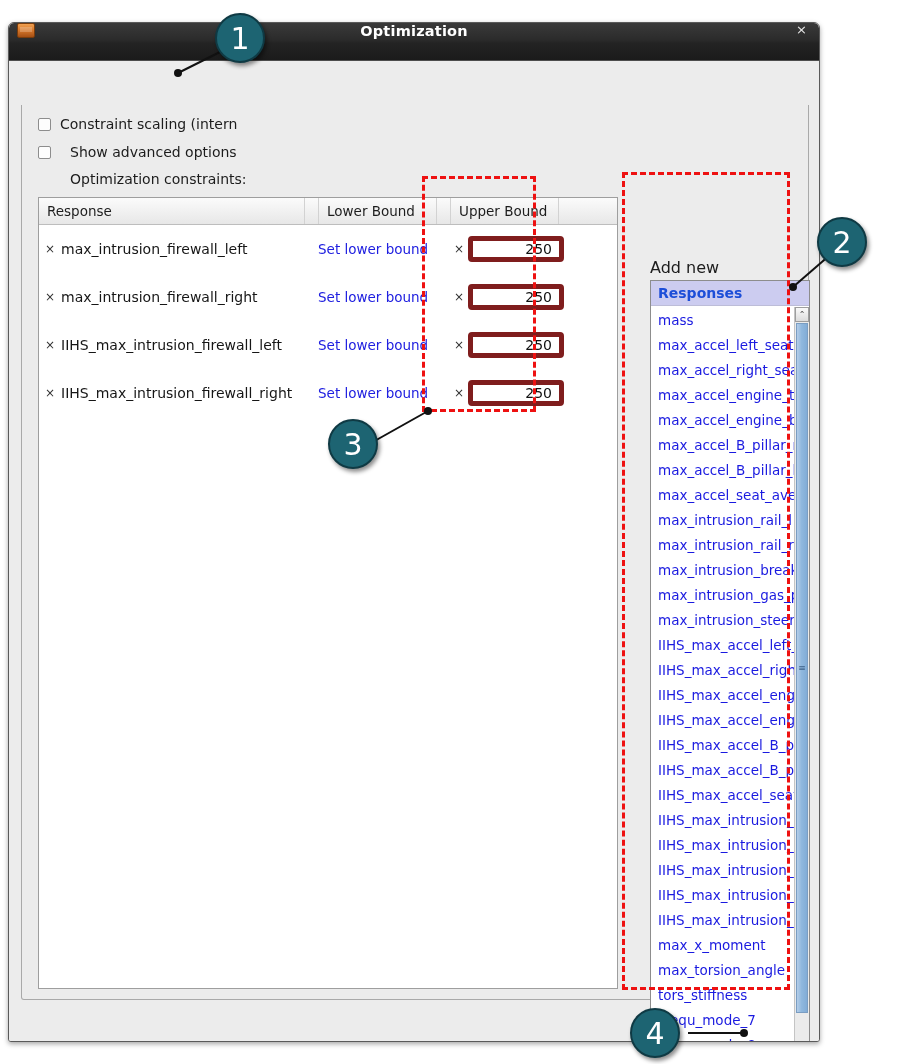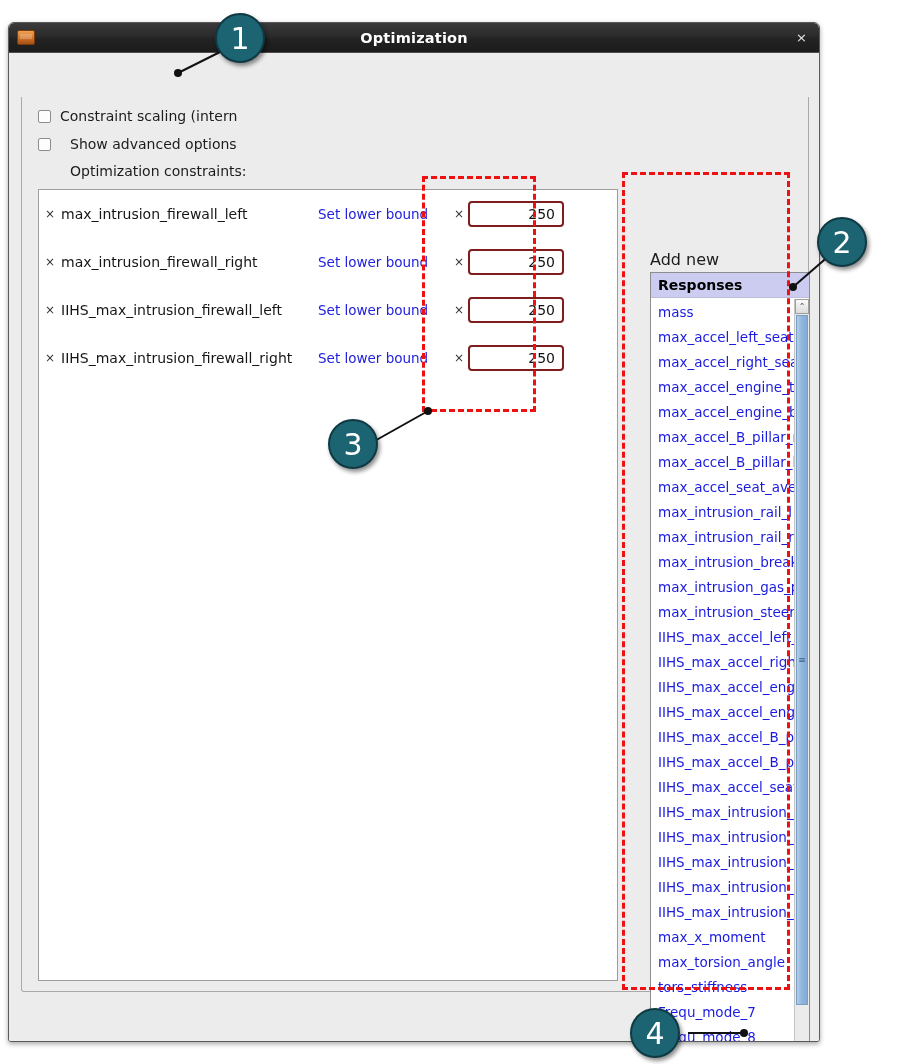--- a/index.html
+++ b/index.html
@@ -18,25 +18,25 @@
     left: 8px; top: 22px;
     width: 812px; height: 1020px;
     background: #ececec;
     border: 1px solid #5a5a5a;
     border-radius: 6px 6px 3px 3px;
     box-shadow: 0 2px 5px rgba(0,0,0,.35);
     overflow: hidden;
   }
   .titlebar {
     position: relative;
-    height: 30px;
+    height: 38px;
     background: linear-gradient(to bottom, #3a3a3a 0%, #2b2b2b 45%, #232323 55%, #1b1b1b 100%);
     border-bottom: 1px solid #4d4d4d;
     border-radius: 5px 5px 0 0;
-    display: flex; align-items: center;
+    display: flex; align-items: flex-start;
   }
   .win-icon {
     width: 18px; height: 15px; margin-left: 8px;
     background: linear-gradient(to bottom, #f0a050 0%, #d4762a 50%, #a54f14 100%);
     border: 1px solid #7a3c0c;
     border-radius: 2px;
     position: relative;
     flex: none;
   }
   .win-icon::after{
@@ -140,21 +140,21 @@
     flex: none;
   }
   .cell-name { width: 257px; flex: none; }
   .cell-low {
     width: 132px; flex: none;
     color: #2020e0; font-size: 13.5px;
   }
   .cell-x2 { width: 18px; flex:none; text-align:center; color:#333; font-size:12px; }
   .num-input {
     width: 96px; height: 26px;
-    border: 2px solid #7f1d1d; border-radius: 4px;
+    border: 5px solid #7f1d1d; border-radius: 4px;
     background: #ffffff;
     text-align: right;
     padding-right: 7px;
     font-size: 14px; color: #111;
     display:flex; align-items:center; justify-content:flex-end;
   }
 
   
   .addnew-label {
     position: absolute; left: 628px; top: 153px;
@@ -166,21 +166,21 @@
     width: 160px; height: 810px;
     background: #ffffff;
     border: 1px solid #8d8d8d;
     overflow: hidden;
   }
   .list-head {
     height: 25px;
     background: #ccccf0;
     display: flex; align-items: center;
     padding-left: 7px;
-    font-size: 14px; font-weight: bold; color: #000000;
+    font-size: 14px; font-weight: bold; color: #1d4ed8;
     border-bottom: 1px solid #bdbdd8;
   }
   .list-scroll {
     position: absolute; top: 26px; left: 0; right: 15px; bottom: 17px;
     overflow: hidden;
     background: #ffffff;
   }
   .list-item {
     height: 25px;
     padding-left: 7px;
@@ -258,20 +258,28 @@
         <div class="chkrow" style="position:absolute; left:16px; top:39px;gap:10px;">
           <span class="chk"></span>
           <span>Show advanced options</span>
         </div>
 
         <div style="position:absolute; left:16px; top:66px; font-size:14px; color:#1c1c1c;margin-left:32px;">Optimization constraints:</div>
 
         <div class="addnew-label">Add new</div>
 
         <div class="tablewrap">
+          <div class="thead">
+            <div class="th th-resp">Response</div>
+            <div class="th th-grip"></div>
+            <div class="th th-low sep">Lower Bound</div>
+            <div class="th th-grip"></div>
+            <div class="th th-up sep">Upper Bound</div>
+            <div class="th th-rest sep"></div>
+          </div>
 
           <div class="tbody">
 
             <div class="trow">
               <div class="cell-x">×</div>
               <div class="cell-name">max_intrusion_firewall_left</div>
               <div class="cell-low">Set lower bound</div>
               <div class="cell-x2">×</div>
               <div class="num-input">250</div>
             </div>

